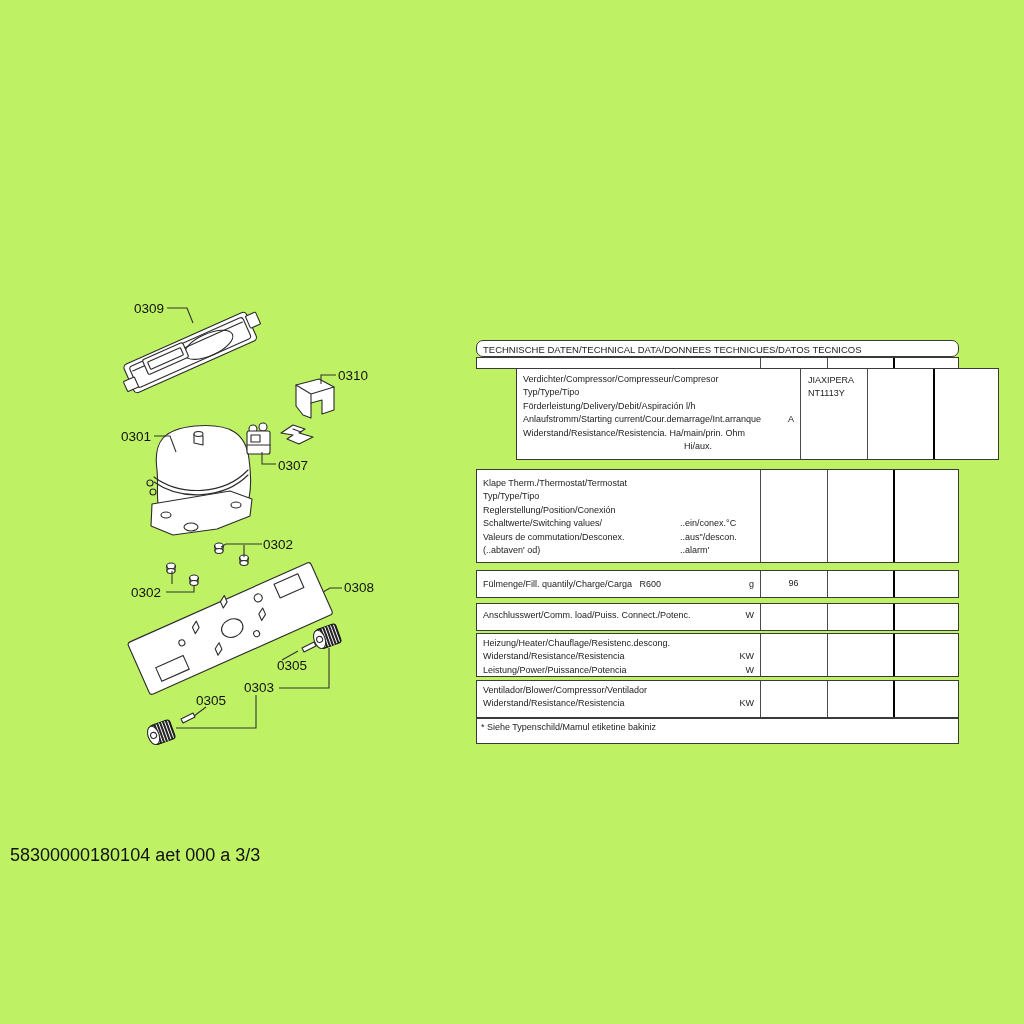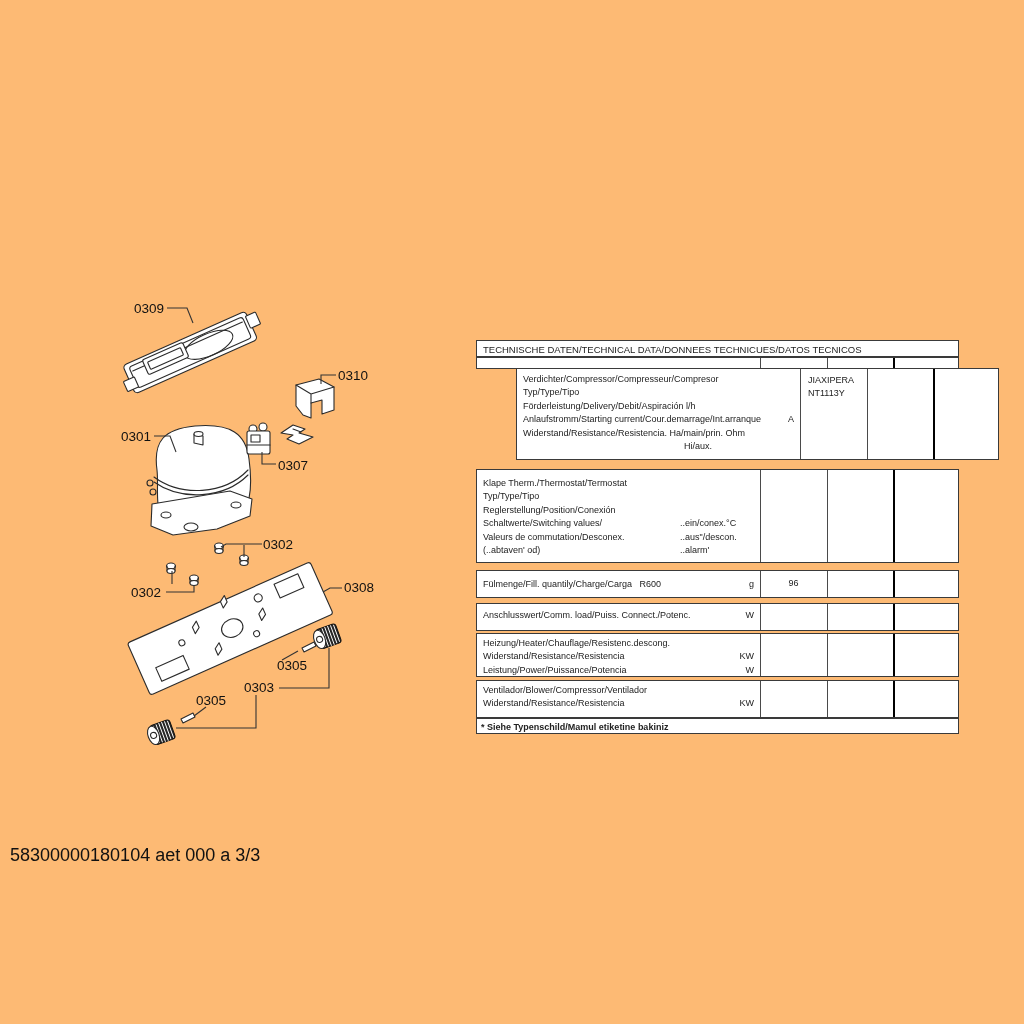--- a/index.html
+++ b/index.html
@@ -1,16 +1,16 @@
 <!DOCTYPE html>
 <html><head>
 <meta charset="utf-8">
 <style>
   html,body{margin:0;padding:0;background:#fff;}
-  .page{position:relative;width:1024px;height:1024px;background:#fdba74;overflow:hidden;
+  .page{position:relative;width:1024px;height:1024px;background:#bef264;overflow:hidden;
         font-family:"Liberation Sans",sans-serif;color:#1a1a1a;}
   
   .diagram{position:absolute;left:108px;top:295px;width:282px;height:460px;}
   .diagram .ln{fill:none;stroke:#2b2b2b;stroke-width:1.1;stroke-linejoin:round;stroke-linecap:round;}
   .diagram .fw{fill:#ffffff;stroke:#2b2b2b;stroke-width:1.1;stroke-linejoin:round;stroke-linecap:round;}
   .diagram .dk{fill:#262626;stroke:#111;stroke-width:1;}
   .diagram .kn{fill:none;stroke:#ffffff;stroke-width:0.9;}
   .diagram .ld{fill:none;stroke:#333;stroke-width:1.1;}
   .diagram text{font-family:"Liberation Sans",sans-serif;font-size:13.5px;fill:#111;}
   
@@ -20,21 +20,21 @@
   .v1{left:283px;} .v2{left:350px;}
   .v3{left:416px;width:2px;background:#000;}
   .row{position:relative;height:13.4px;}
   .tl{position:absolute;left:6px;white-space:pre;}
   .tm{position:absolute;left:203px;white-space:pre;text-align:right;}
   .tm2{position:absolute;left:167px;white-space:pre;}
   .ur{position:absolute;left:0;width:277px;text-align:right;}
   .vwrap{position:absolute;left:291px;top:5px;}
   .vwrap span{display:block;line-height:13.4px;}
   .cellc{position:absolute;left:283px;width:67px;text-align:center;top:6px;}
-  .thead{font-size:9.5px;}
+  .thead{font-size:9.5px;border-radius:7px;}
   .thead .tl{left:6px;top:2px;}
   .tfoot .tl{left:4px;top:1.5px;}
   
   .pad4{padding-top:4px;margin-left:40px;} .pad7{padding-top:7px;} .pad5{padding-top:5px;} .pad3{padding-top:3px;}
   
   .docnum{position:absolute;left:10px;top:845px;font-size:18px;color:#111;}
 </style>
 </head>
 <body>
 
@@ -273,20 +273,20 @@
         <i class="v v3"></i>
       <div class="row">
           <span class="tl">Ventilador/Blower/Compressor/Ventilador</span>
         </div>
       <div class="row">
           <span class="tl">Widerstand/Resistance/Resistencia</span>
           <span class="ur">KW</span>
         </div>
     </div>
 
-    <div class="box tfoot" style="top:378px;height:16px;font-weight:bold;">
+    <div class="box tfoot" style="top:378px;height:26px;">
       <span class="tl">* Siehe Typenschild/Mamul etiketine bakiniz</span>
     </div>
   </div>
 
   <div class="docnum">58300000180104 aet 000 a 3/3</div>
 
 </div>
 
 </body></html>

